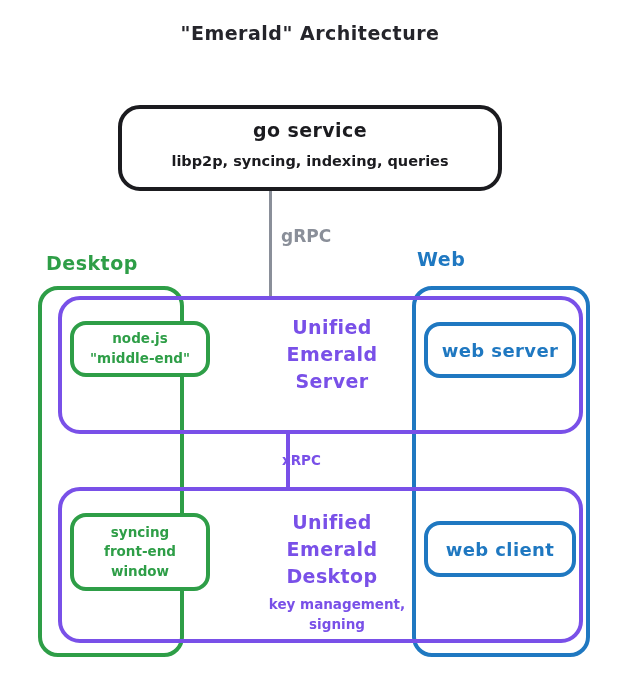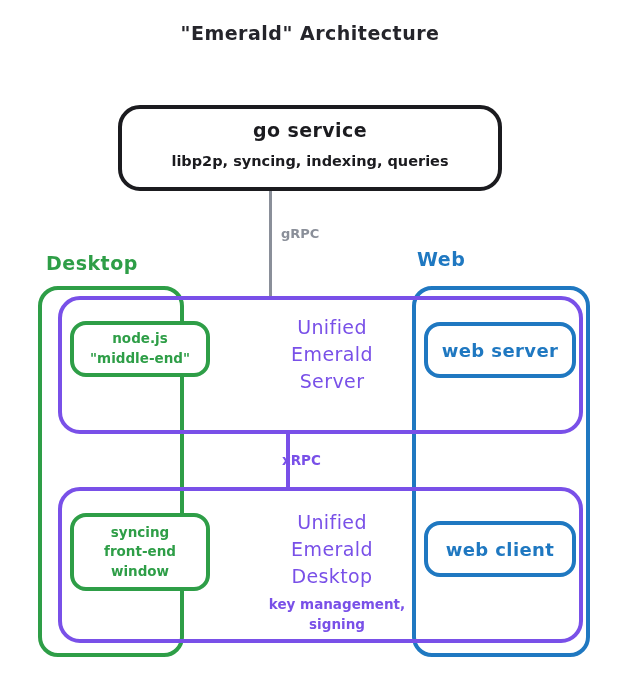--- a/index.html
+++ b/index.html
@@ -77,21 +77,21 @@
     top: 191px;
     width: 3px;
     height: 107px;
     background: #8a8f99;
     z-index: 3;
   }
   #grpc-label {
     position: absolute;
     left: 281px;
     top: 226px;
-    font-size: 13px;
+    font-size: 17px;
     font-weight: 600;
     color: #8a8f99;
     z-index: 4;
   }
 
   #xrpc-line {
     position: absolute;
     left: 286px;
     top: 430px;
     width: 4px;
@@ -169,21 +169,21 @@
     width: 525px;
     height: 156px;
   }
 
   .band-title {
     position: absolute;
     left: 190px;
     width: 160px;
     text-align: center;
     font-size: 19px;
-    font-weight: 400;
+    font-weight: 700;
     color: #7950e8;
     line-height: 1.42;
     letter-spacing: 0.4px;
     z-index: 7;
   }
   #server-title { top: 14px; }
   #client-title { top: 18px; }
 
   #client-sub {
     position: absolute;

